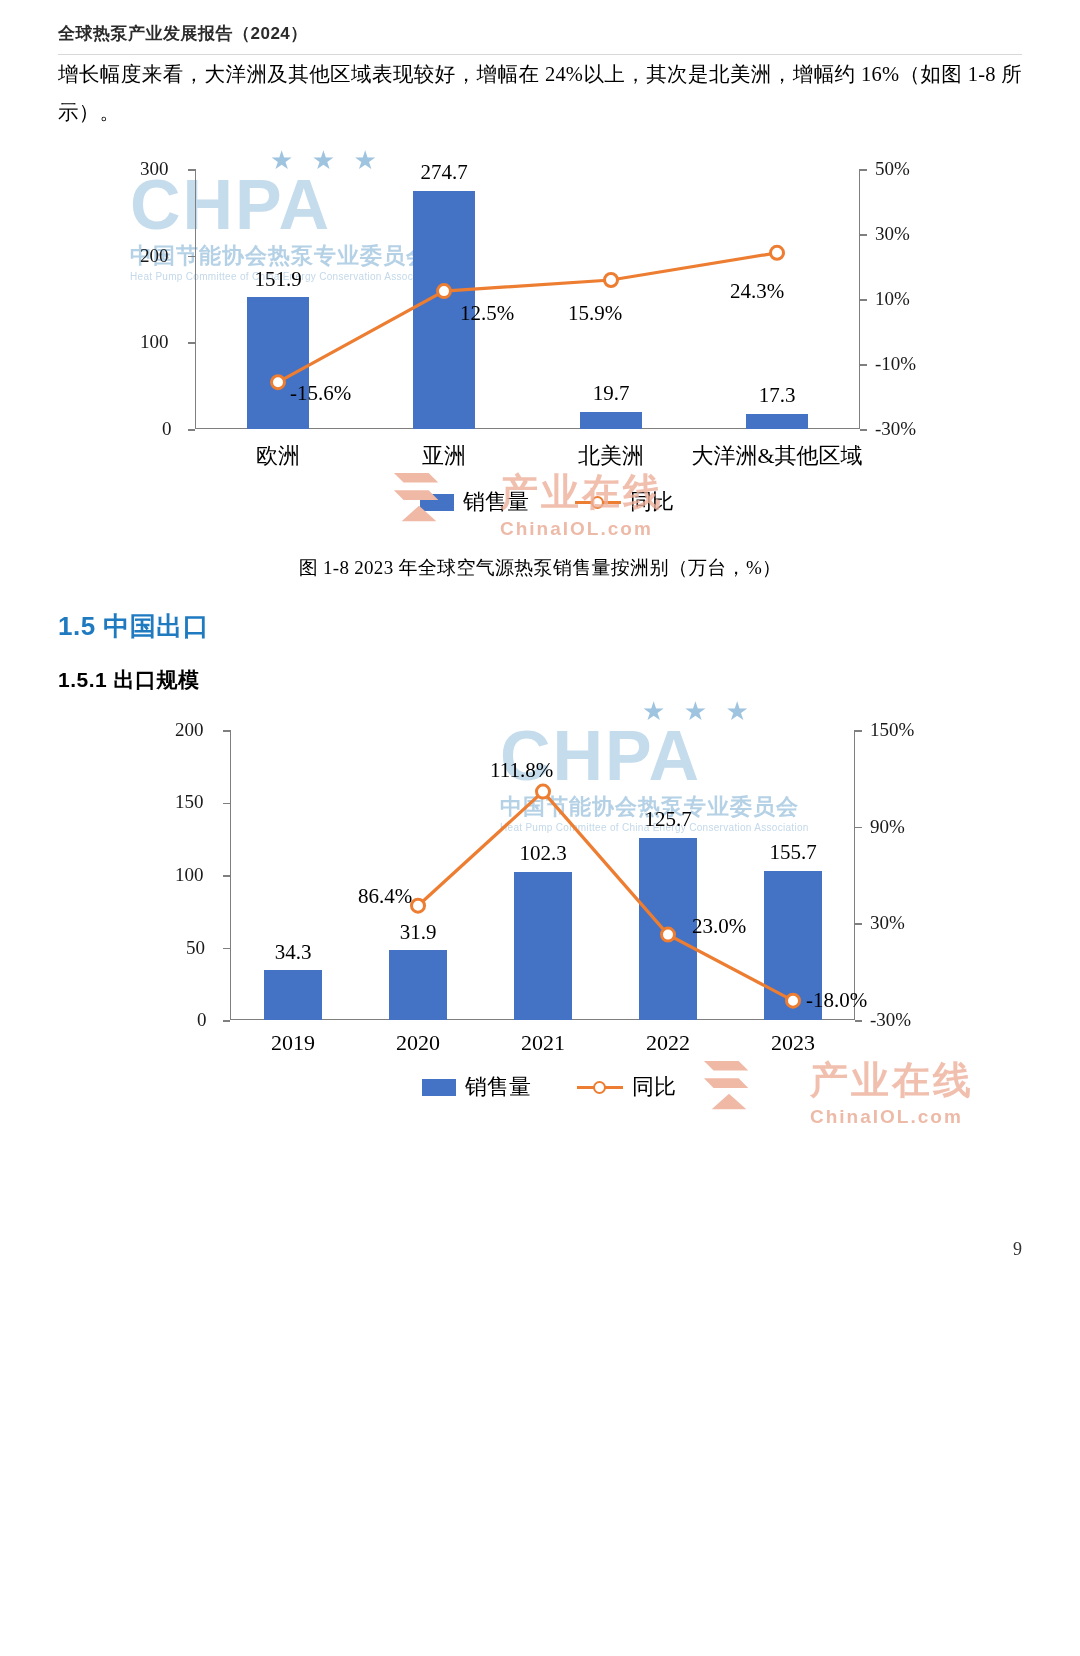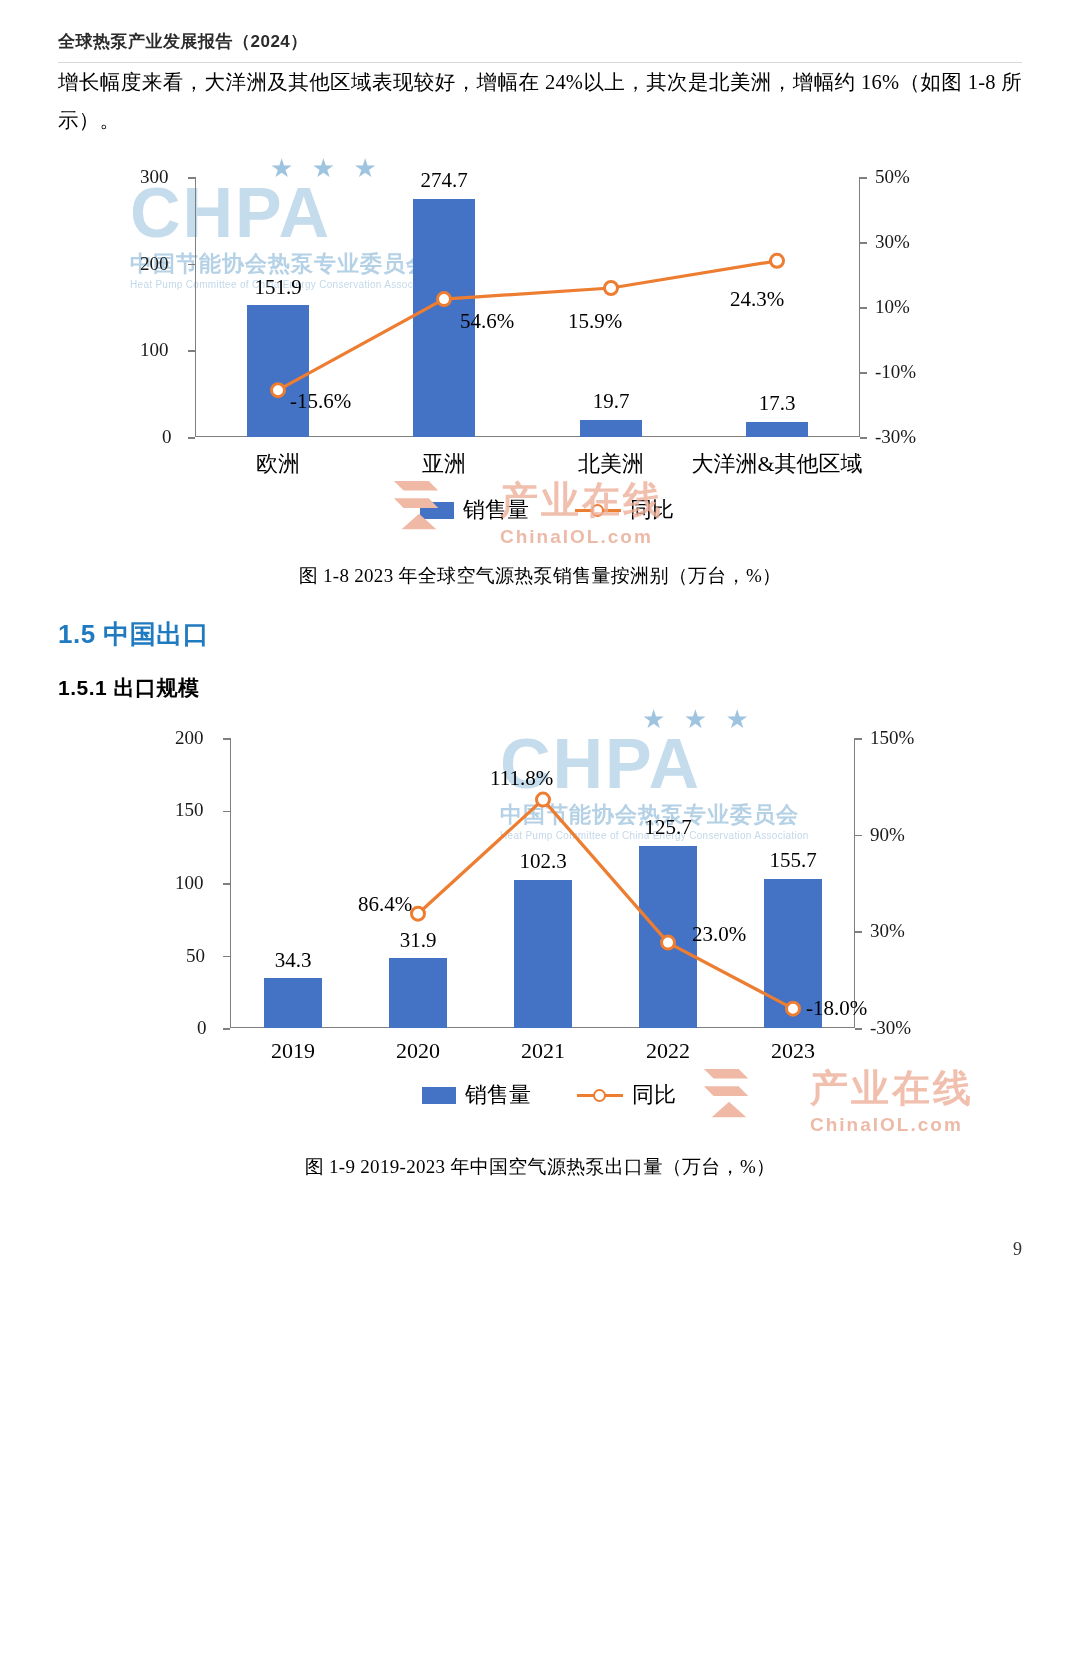--- a/index.html
+++ b/index.html
@@ -13,21 +13,21 @@
     font-family: "Liberation Serif", serif;
     color: #000;
     position: relative;
     overflow: hidden;
   }
   .page {
     position: relative;
     width: 1080px;
     height: 1284px;
     box-sizing: border-box;
-    padding: 8px 58px;
+    padding: 0 58px;
   }
   
   .doc-header {
     padding-top: 22px;
     font-family: "Liberation Sans", sans-serif;
     font-weight: bold;
     font-size: 17px;
     color: #2b2b2b;
     letter-spacing: 0.5px;
   }
@@ -274,21 +274,21 @@
 
       <svg class="overlay" width="880" height="400">
         <polyline points="178,233.2 344,142.1 511,131.0 677,103.8" fill="none" stroke="#ed7d31" stroke-width="3.2"></polyline>
         <circle cx="178" cy="233.2" r="6.5" fill="#ffffff" stroke="#ed7d31" stroke-width="3"></circle>
         <circle cx="344" cy="142.1" r="6.5" fill="#ffffff" stroke="#ed7d31" stroke-width="3"></circle>
         <circle cx="511" cy="131.0" r="6.5" fill="#ffffff" stroke="#ed7d31" stroke-width="3"></circle>
         <circle cx="677" cy="103.8" r="6.5" fill="#ffffff" stroke="#ed7d31" stroke-width="3"></circle>
       </svg>
 
       <div class="line-label" style="left:190px; top:232px;">-15.6%</div>
-      <div class="line-label" style="left:360px; top:152px;">54.6%</div>
+      <div class="line-label" style="left:360px; top:152px;">12.5%</div>
       <div class="line-label" style="left:468px; top:152px;">15.9%</div>
       <div class="line-label" style="left:630px; top:130px;">24.3%</div>
 
       <div class="cat-label" style="left:98px; width:160px; top:292px;">欧洲</div>
       <div class="cat-label" style="left:264px; width:160px; top:292px;">亚洲</div>
       <div class="cat-label" style="left:431px; width:160px; top:292px;">北美洲</div>
       <div class="cat-label" style="left:577px; width:200px; top:292px;">大洋洲&amp;其他区域</div>
 
       <div class="legend" style="left:320px; top:338px;">
         <span class="legend-item">
@@ -401,17 +401,16 @@
         <span class="t1" style="margin-left:110px;">产业在线</span>
         <span class="t2" style="margin-left:110px;">ChinaIOL.com</span>
       </div>
       <svg class="wm wm-logo-red" style="left:600px; top:349px;" viewBox="0 0 60 56">
         <path d="M4 2 H40 L50 12 H14 Z" fill="#f0b9a6"></path>
         <path d="M4 20 H40 L50 30 H14 Z" fill="#f0b9a6"></path>
         <path d="M30 36 L48 52 H12 Z" fill="#f0b9a6"></path>
       </svg>
     </div>
 
-    <div class="caption" style="margin-top:6px;">图 1-9  2019-2023 年中国空气源热泵出口量（万台，%）</div>
   </div>
 
   <div class="page-number">9</div>
 </div>
 
 </body></html>

